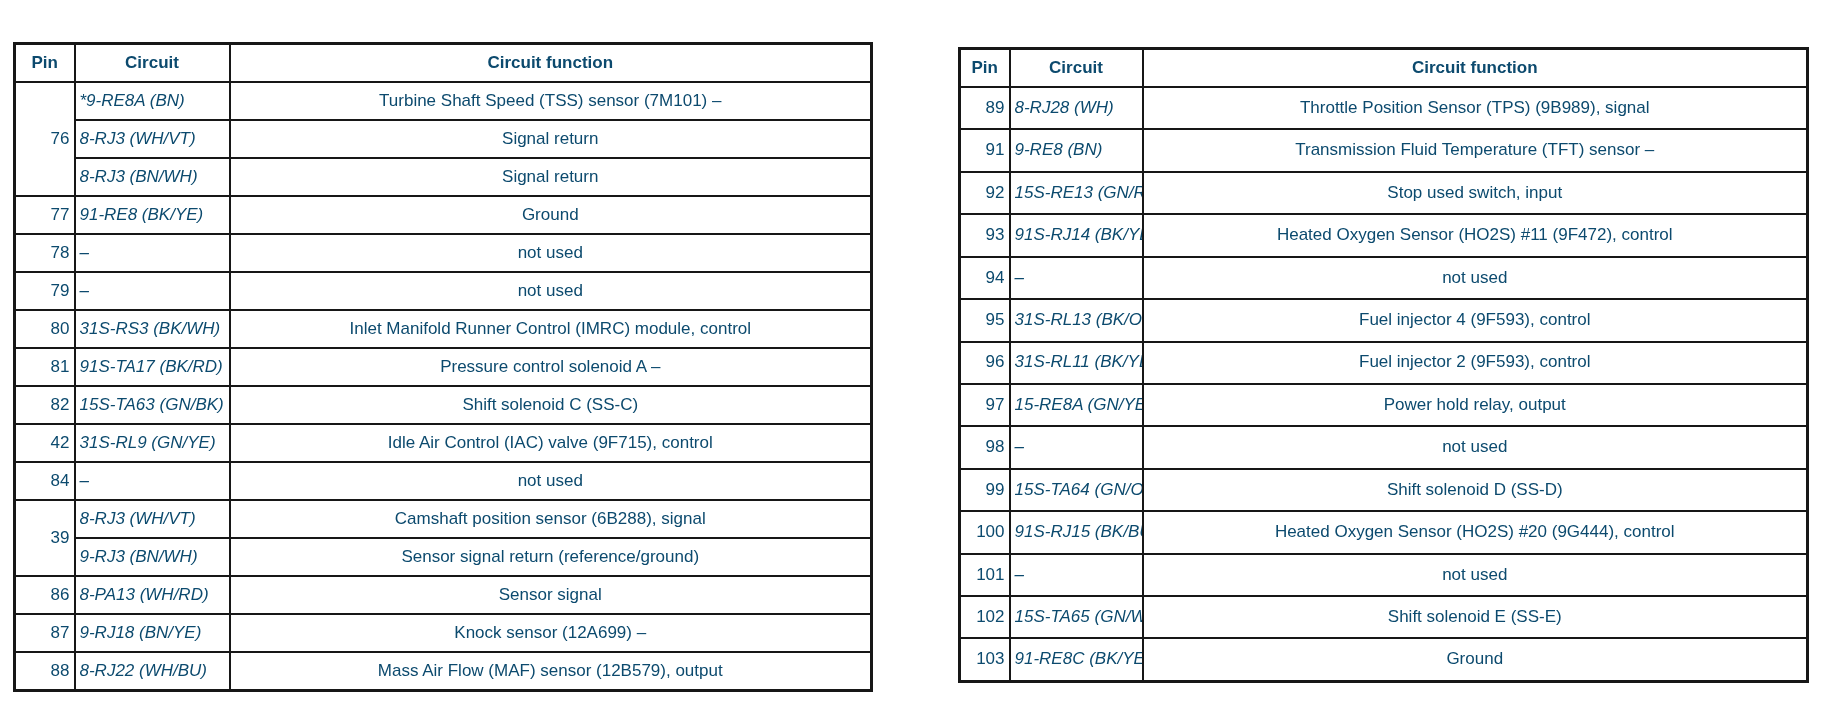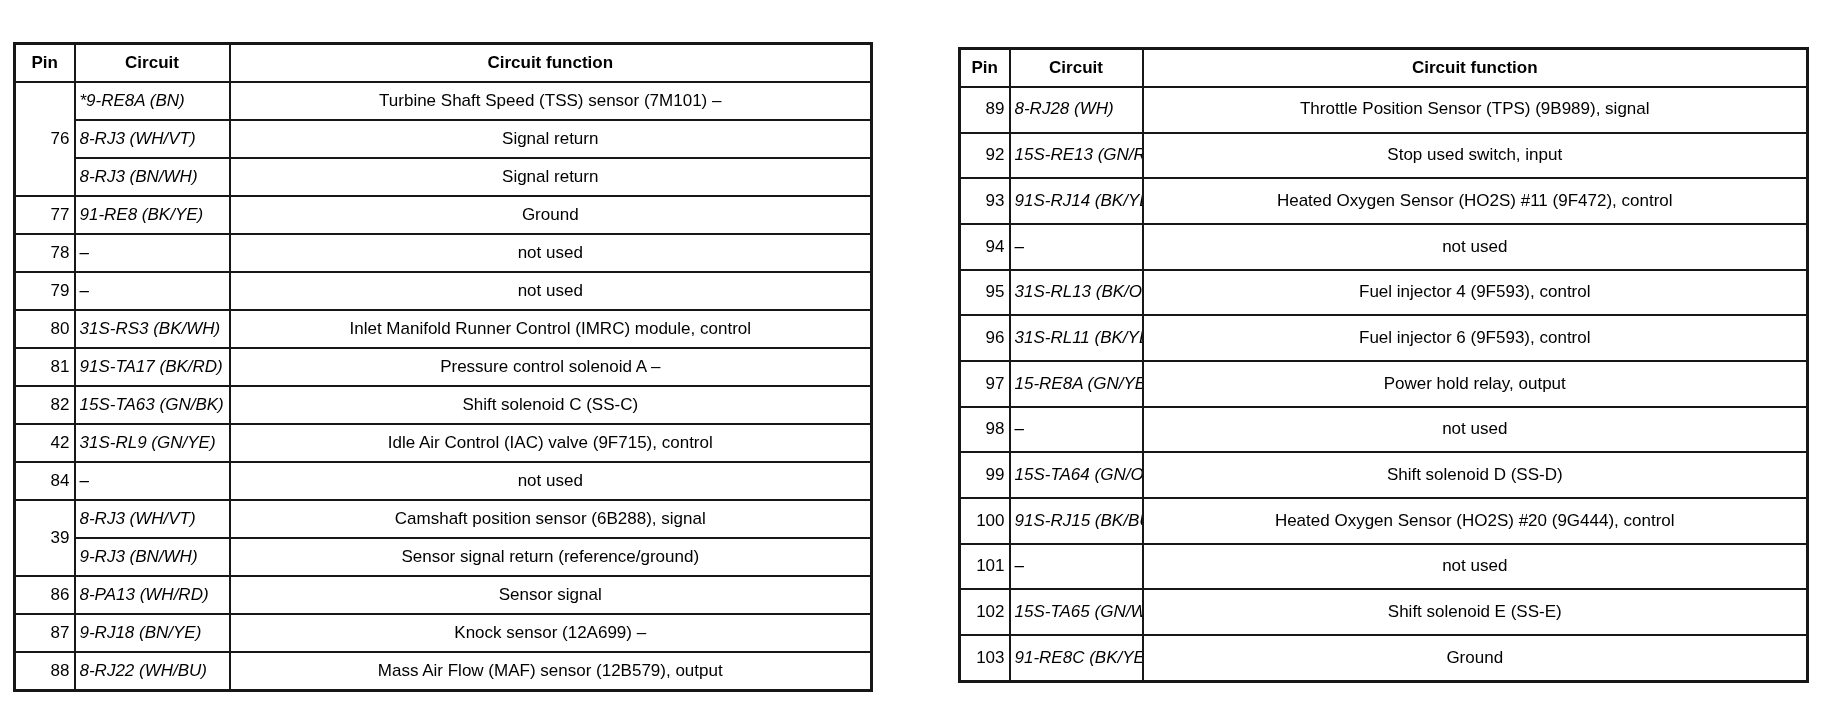--- a/index.html
+++ b/index.html
@@ -6,21 +6,21 @@
     margin: 0;
     padding: 0;
     background: #ffffff;
   }
   .page {
     position: relative;
     width: 1836px;
     height: 704px;
     background: #ffffff;
     font-family: "Liberation Sans", sans-serif;
-    color: #000000;
+    color: #0c4a6e;
     overflow: hidden;
   }
   .pin-table-wrap {
     position: absolute;
   }
   .pin-table-wrap.left  { left: 13px;  top: 42px; }
   .pin-table-wrap.right { left: 958px; top: 47px; }
 
   table.pin-table {
     border-collapse: collapse;
@@ -163,20 +163,25 @@
             <th>Circuit function</th>
           </tr>
         </thead>
         <tbody>
           <tr>
             <td class="pin-cell">89</td>
             <td class="circuit-cell">8-RJ28 (WH)</td>
             <td class="function-cell">Throttle Position Sensor (TPS) (9B989), signal</td>
           </tr>
           <tr>
+            <td class="pin-cell">91</td>
+            <td class="circuit-cell">9-RE8 (BN)</td>
+            <td class="function-cell">Transmission Fluid Temperature (TFT) sensor –</td>
+          </tr>
+          <tr>
             <td class="pin-cell">92</td>
             <td class="circuit-cell">15S-RE13 (GN/RD)</td>
             <td class="function-cell">Stop used switch, input</td>
           </tr>
           <tr>
             <td class="pin-cell">93</td>
             <td class="circuit-cell">91S-RJ14 (BK/YE)</td>
             <td class="function-cell">Heated Oxygen Sensor (HO2S) #11 (9F472), control</td>
           </tr>
           <tr>
@@ -185,21 +190,21 @@
             <td class="function-cell">not used</td>
           </tr>
           <tr>
             <td class="pin-cell">95</td>
             <td class="circuit-cell">31S-RL13 (BK/OG)</td>
             <td class="function-cell">Fuel injector 4 (9F593), control</td>
           </tr>
           <tr>
             <td class="pin-cell">96</td>
             <td class="circuit-cell">31S-RL11 (BK/YE)</td>
-            <td class="function-cell">Fuel injector 6 (9F593), control</td>
+            <td class="function-cell">Fuel injector 2 (9F593), control</td>
           </tr>
           <tr>
             <td class="pin-cell">97</td>
             <td class="circuit-cell">15-RE8A (GN/YE)</td>
             <td class="function-cell">Power hold relay, output</td>
           </tr>
           <tr>
             <td class="pin-cell">98</td>
             <td class="circuit-cell">–</td>
             <td class="function-cell">not used</td>

